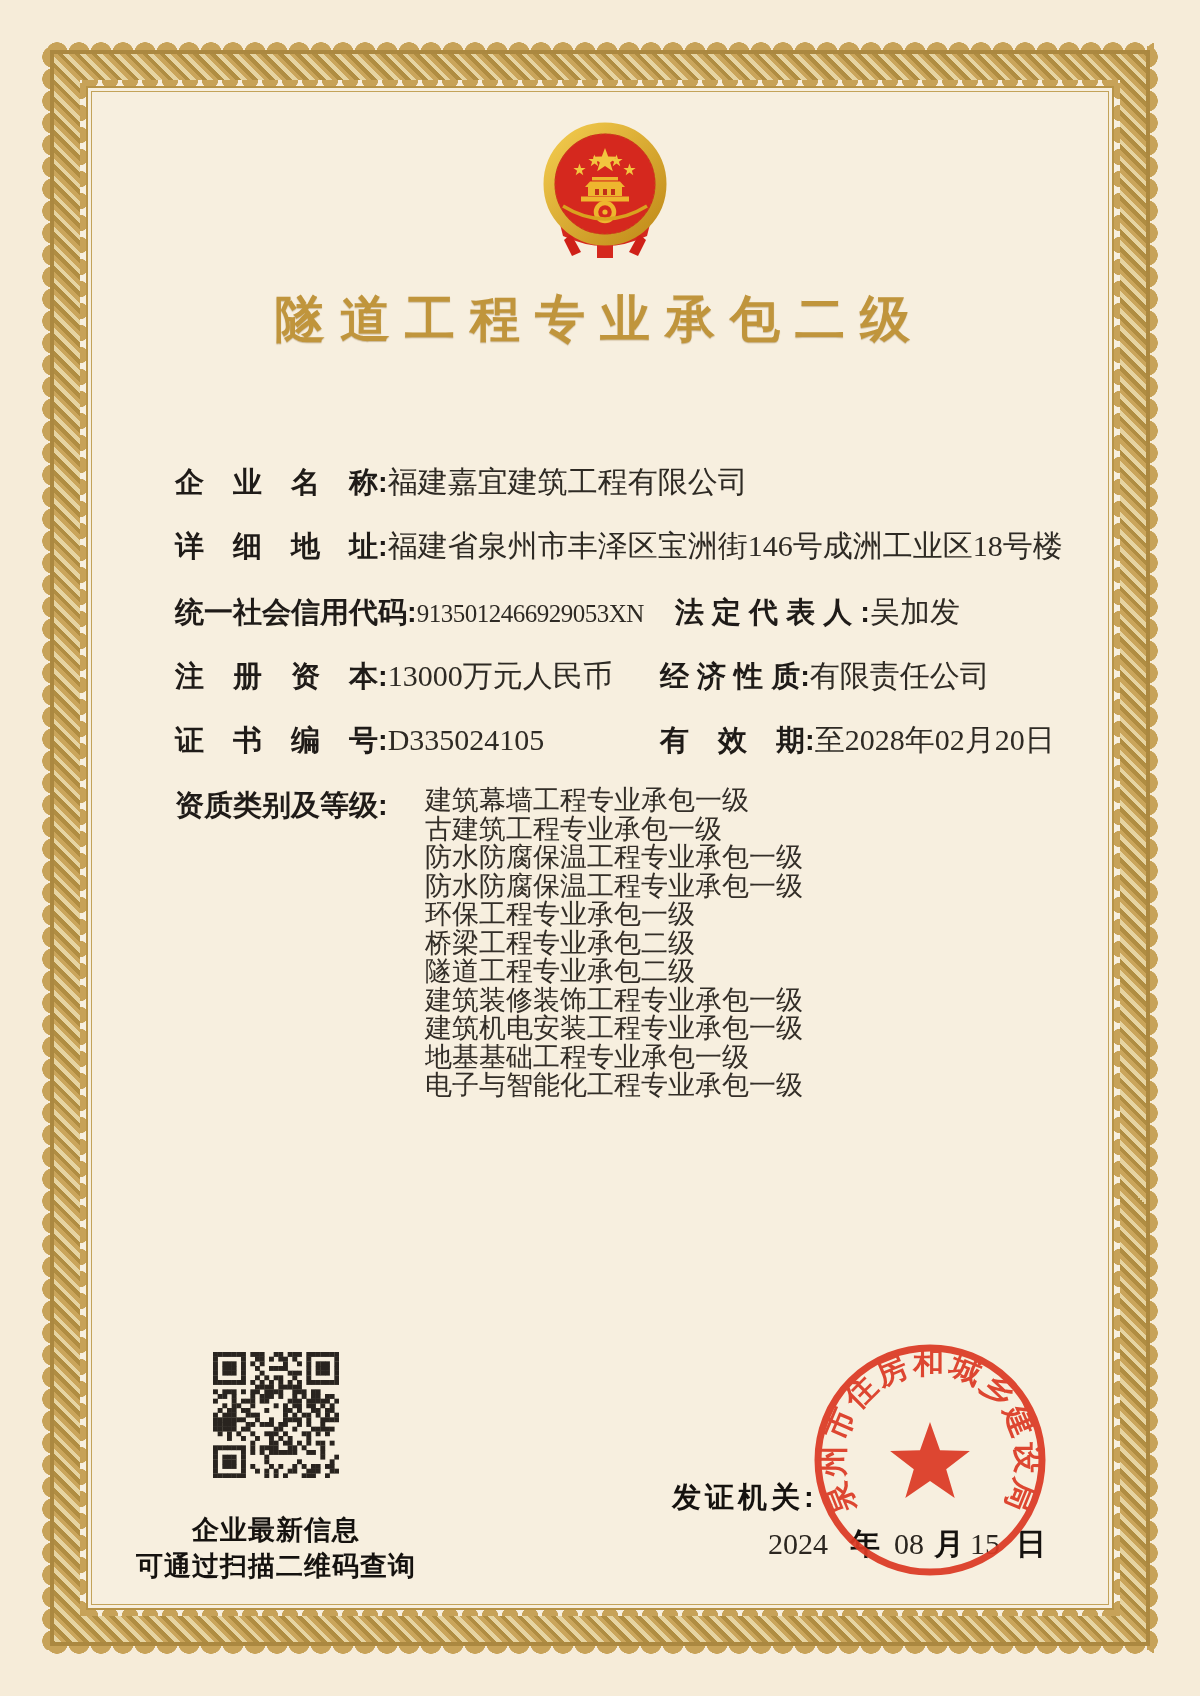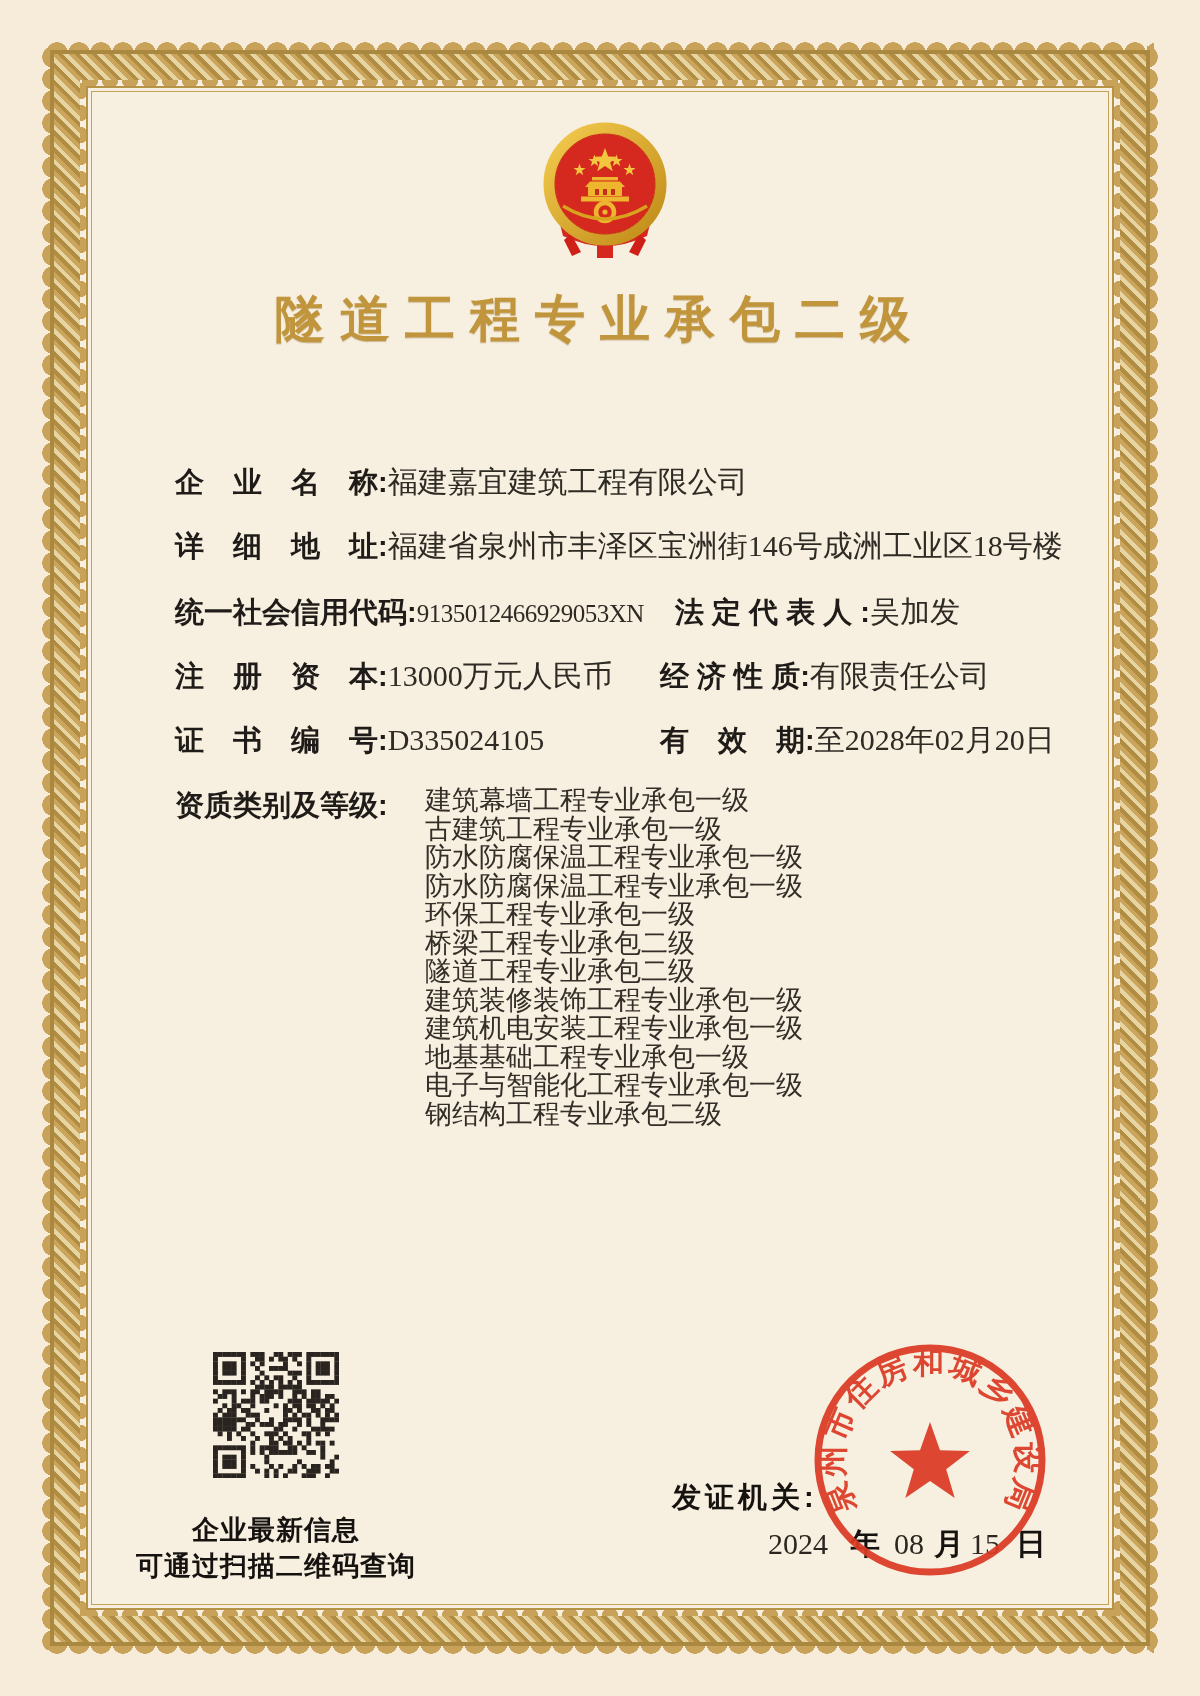--- a/index.html
+++ b/index.html
@@ -194,21 +194,20 @@
       <li>古建筑工程专业承包一级</li>
       <li>防水防腐保温工程专业承包一级</li>
       <li>防水防腐保温工程专业承包一级</li>
       <li>环保工程专业承包一级</li>
       <li>桥梁工程专业承包二级</li>
       <li>隧道工程专业承包二级</li>
       <li>建筑装修装饰工程专业承包一级</li>
       <li>建筑机电安装工程专业承包一级</li>
       <li>地基基础工程专业承包一级</li>
       <li>电子与智能化工程专业承包一级</li>
-      <li>钢结构工程专业承包二级</li>
     </ul>
   </div>
 
   <svg id="qr" class="qr" width="126" height="126">
       <rect x="0.00" y="0.00" width="4.92" height="4.92" fill="#29241f"></rect>
       <rect x="4.67" y="0.00" width="4.92" height="4.92" fill="#29241f"></rect>
       <rect x="9.33" y="0.00" width="4.92" height="4.92" fill="#29241f"></rect>
       <rect x="14.00" y="0.00" width="4.92" height="4.92" fill="#29241f"></rect>
       <rect x="18.67" y="0.00" width="4.92" height="4.92" fill="#29241f"></rect>
       <rect x="23.33" y="0.00" width="4.92" height="4.92" fill="#29241f"></rect>

